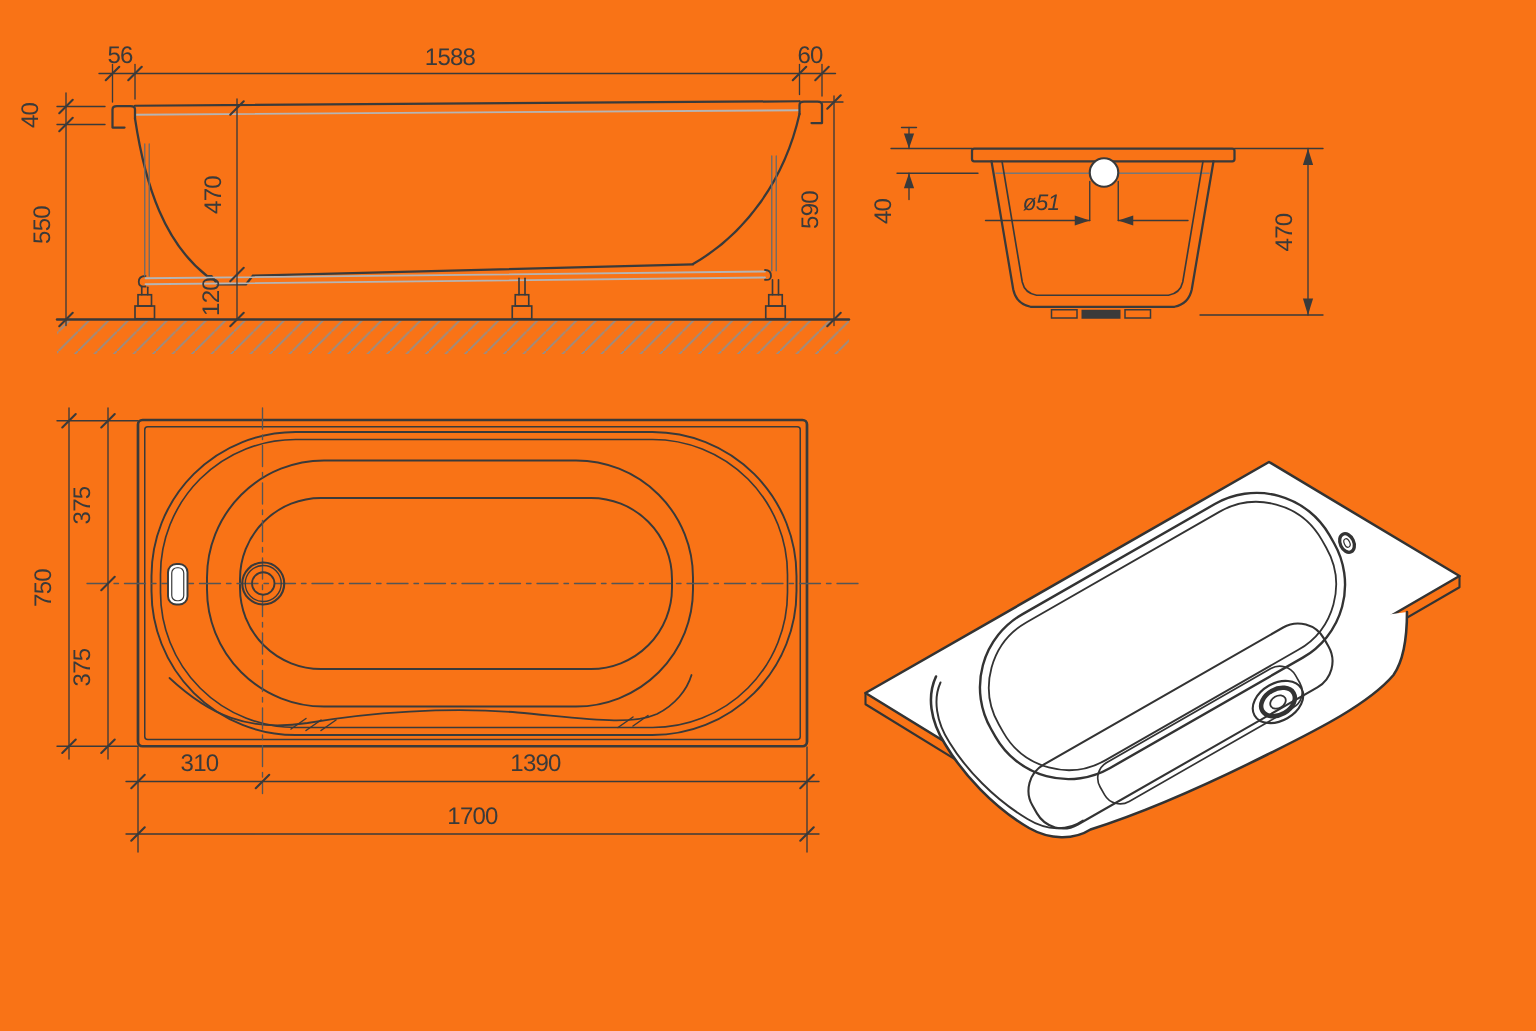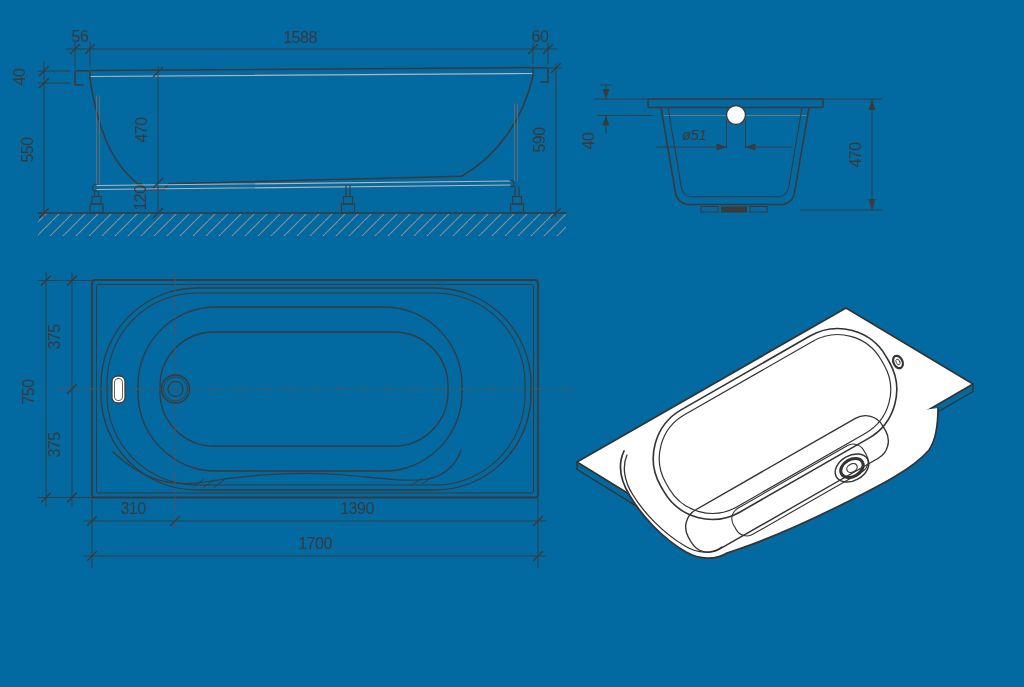--- a/index.html
+++ b/index.html
@@ -1,16 +1,16 @@
 <!DOCTYPE html>
 <html><head>
 <meta charset="utf-8">
 <style>
   html,body{margin:0;padding:0;background:#ffffff;}
-  .sheet{position:relative;width:1024px;height:687px;background:#0369a1;overflow:hidden;
+  .sheet{position:relative;width:1024px;height:687px;background:#f97316;overflow:hidden;
          font-family:"Liberation Sans",sans-serif;}
   .sheet svg{position:absolute;left:0;top:0;}
   svg text{font-family:"Liberation Sans",sans-serif;font-size:16px;fill:#3a3a3a;
            letter-spacing:-0.5px;text-anchor:middle;}
   svg text.it{font-style:italic;font-size:15px;}
 </style>
 </head>
 <body>
 
 <div class="sheet">

